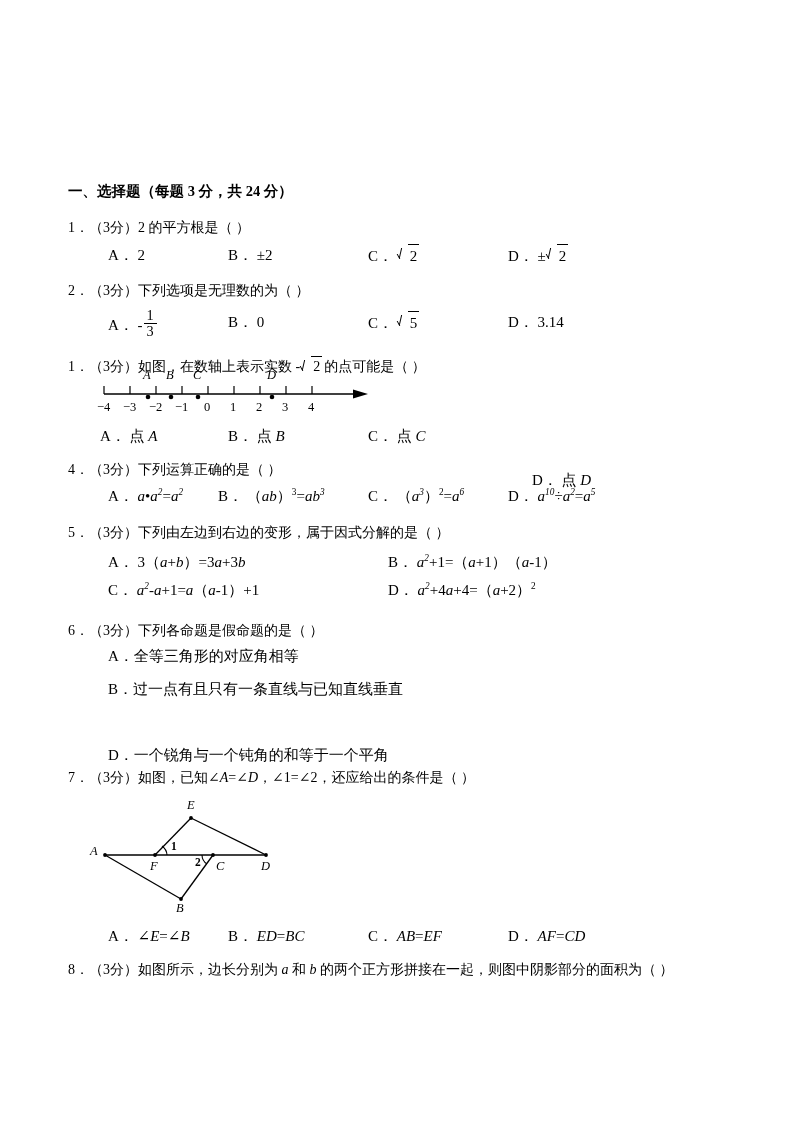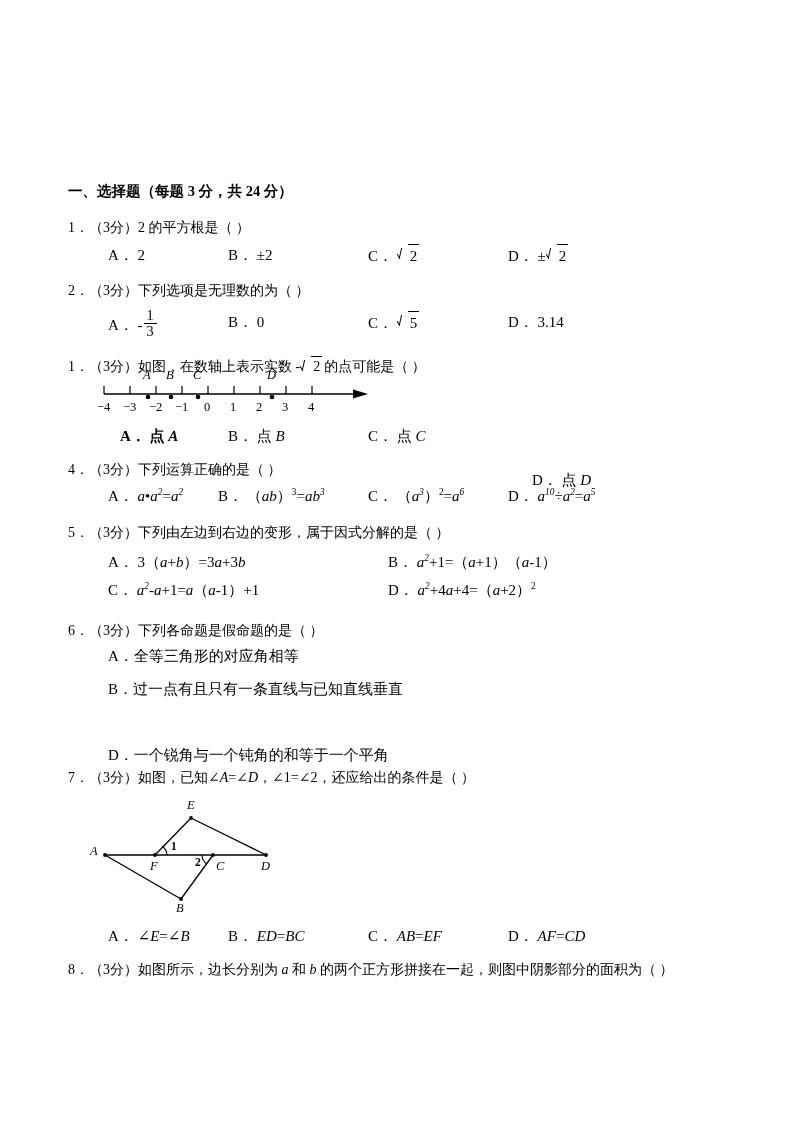--- a/index.html
+++ b/index.html
@@ -227,21 +227,21 @@
     <span class="numline-label" style="left:59px; top:28px;">−2</span>
     <span class="numline-label" style="left:85px; top:28px;">−1</span>
     <span class="numline-label" style="left:114px; top:28px;">0</span>
     <span class="numline-label" style="left:140px; top:28px;">1</span>
     <span class="numline-label" style="left:166px; top:28px;">2</span>
     <span class="numline-label" style="left:192px; top:28px;">3</span>
     <span class="numline-label" style="left:218px; top:28px;">4</span>
   </div>
 
   <div class="opts" style="top:425px; height:22px;">
-    <span class="opt" style="left:52px;font-weight:bold;">
+    <span class="opt" style="left:32px;">
       <span>A．</span><span> 点 <i>A</i></span>
     </span>
     <span class="opt" style="left:160px;">
       <span>B．</span><span> 点 <i>B</i></span>
     </span>
     <span class="opt" style="left:300px;">
       <span>C．</span><span> 点 <i>C</i></span>
     </span>
     <span class="opt" style="left:464px;margin-top:44px;">
       <span>D．</span><span> 点 <i>D</i></span>

